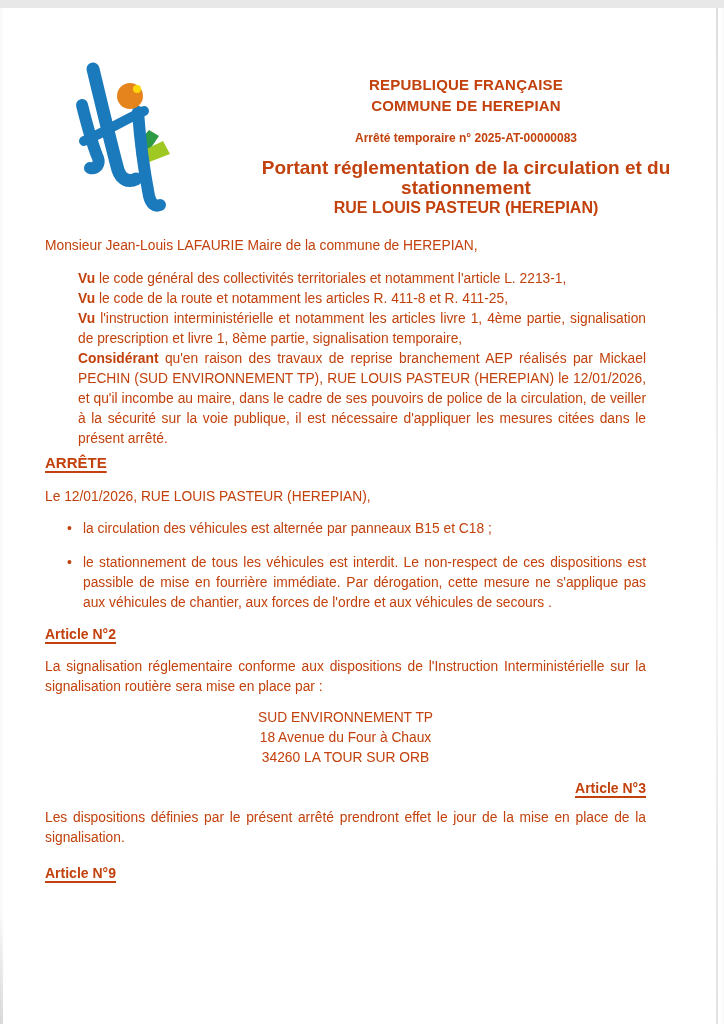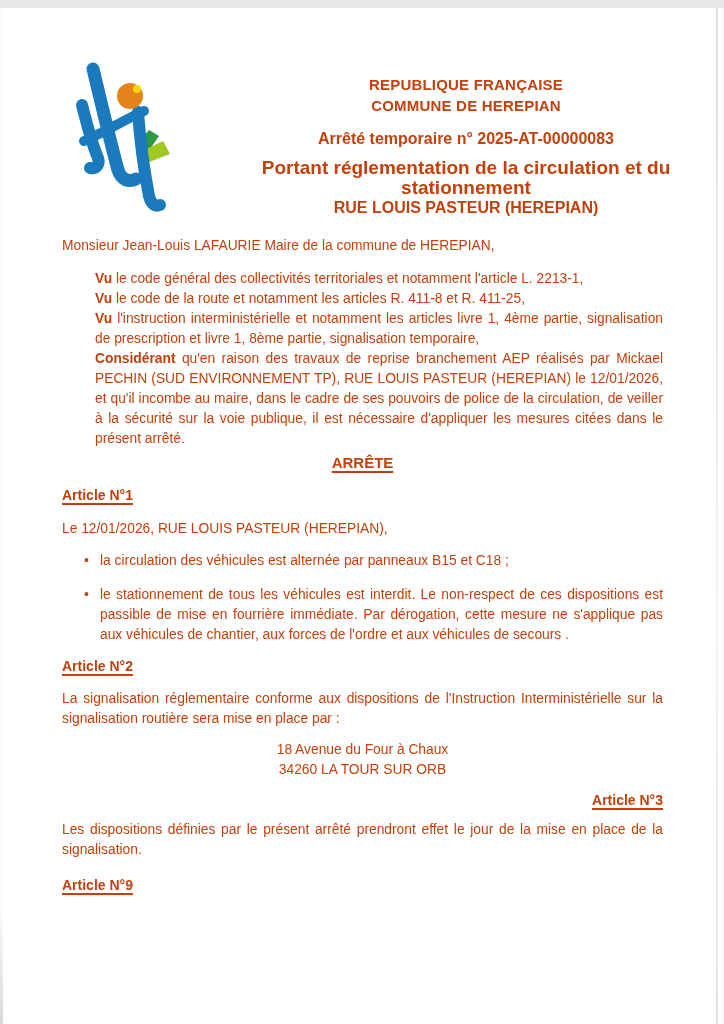--- a/index.html
+++ b/index.html
@@ -12,30 +12,30 @@
     font-family:"Liberation Sans", sans-serif;
     color:#c2410c;
     overflow:hidden;
     box-shadow: inset 0 -4px 6px -3px rgba(120,120,120,.35);
   }
   
   .logo { position:absolute; left:60px; top:50px; width:150px; height:160px; }
   
   .header { position:absolute; left:212px; top:66px; width:508px; text-align:center; }
   .header .h-line { font-size:15px; font-weight:bold; line-height:21px; letter-spacing:.2px; }
-  .header .decree-no { margin-top:12px; font-size:16px; font-weight:bold; line-height:21px; }
+  .header .decree-no { margin-top:12px; font-size:12px; font-weight:bold; line-height:21px; }
   .header .subject { margin:9px auto 0; max-width:460px; font-size:19px; font-weight:bold; line-height:20px; }
   .header .street { font-size:16px; font-weight:bold; line-height:20px; }
   
-  .content { position:absolute; left:62px; top:228px; width:601px; font-size:13.8px; line-height:20px; }
+  .content { position:absolute; left:45px; top:228px; width:601px; font-size:13.8px; line-height:20px; }
   .content p { text-align:justify; }
   .salutation { text-align:left !important; }
   .clauses { margin-top:13px; padding-left:33px; }
   .clauses p b { font-weight:bold; }
-  .arrete { margin-top:4px; text-align:center; font-size:15px; font-weight:bold; line-height:20px; }
+  .arrete { margin-top:4px; text-align:left; font-size:15px; font-weight:bold; line-height:20px; }
   .u { text-decoration:underline; text-decoration-thickness:2px; text-underline-offset:3px; }
   .article-heading { margin-top:12px; font-size:14px; font-weight:bold; line-height:20px; }
   .intro { margin-top:14px; text-align:center; }
   .bullets { margin-top:12px; }
   .bullet { position:relative; padding-left:38px; text-align:justify; }
   .bullet + .bullet { margin-top:14px; }
   .bullet .marker { position:absolute; left:22px; top:-1px; font-size:14px; }
   .a2-body { margin-top:13px; }
   .address { margin-top:11px; text-align:center; }
   .address div { line-height:20px; }
@@ -83,34 +83,34 @@
 
     <section class="clauses">
       <p><b>Vu</b> <span>le code général des collectivités territoriales et notamment l'article L. 2213-1,</span></p>
       <p><b>Vu</b> <span>le code de la route et notamment les articles R. 411-8 et R. 411-25,</span></p>
       <p><b>Vu</b> <span>l'instruction interministérielle et notamment les articles livre 1, 4ème partie, signalisation de prescription et livre 1, 8ème partie, signalisation temporaire,</span></p>
       <p><b>Considérant</b> <span>qu'en raison des travaux de reprise branchement AEP réalisés par Mickael PECHIN (SUD ENVIRONNEMENT TP), RUE LOUIS PASTEUR (HEREPIAN) le 12/01/2026, et qu'il incombe au maire, dans le cadre de ses pouvoirs de police de la circulation, de veiller à la sécurité sur la voie publique, il est nécessaire d'appliquer les mesures citées dans le présent arrêté.</span></p>
     </section>
 
     <div class="arrete"><span class="u">ARRÊTE</span></div>
 
-    <h2 class="article-heading"><span class="u">Article N°1</span></h2>
     <p class="intro">Le 12/01/2026, RUE LOUIS PASTEUR (HEREPIAN),</p>
     <div class="bullets">
       <div class="bullet">
         <span class="marker">•</span><span>la circulation des véhicules est alternée par panneaux B15 et C18 ;</span>
       </div>
       <div class="bullet">
         <span class="marker">•</span><span>le stationnement de tous les véhicules est interdit. Le non-respect de ces dispositions est passible de mise en fourrière immédiate. Par dérogation, cette mesure ne s'applique pas aux véhicules de chantier, aux forces de l'ordre et aux véhicules de secours .</span>
       </div>
     </div>
 
     <h2 class="article-heading mt11"><span class="u">Article N°2</span></h2>
     <p class="a2-body">La signalisation réglementaire conforme aux dispositions de l'Instruction Interministérielle sur la signalisation routière sera mise en place par :</p>
     <div class="address">
+      <div>SUD ENVIRONNEMENT TP</div>
       <div>18 Avenue du Four à Chaux</div>
       <div>34260 LA TOUR SUR ORB</div>
     </div>
 
     <h2 class="article-heading mt10"><span class="u">Article N°3</span></h2>
     <p class="a3-body">Les dispositions définies par le présent arrêté prendront effet le jour de la mise en place de la signalisation.</p>
 
     <h2 class="article-heading mt15"><span class="u">Article N°9</span></h2>
 
   </main>

